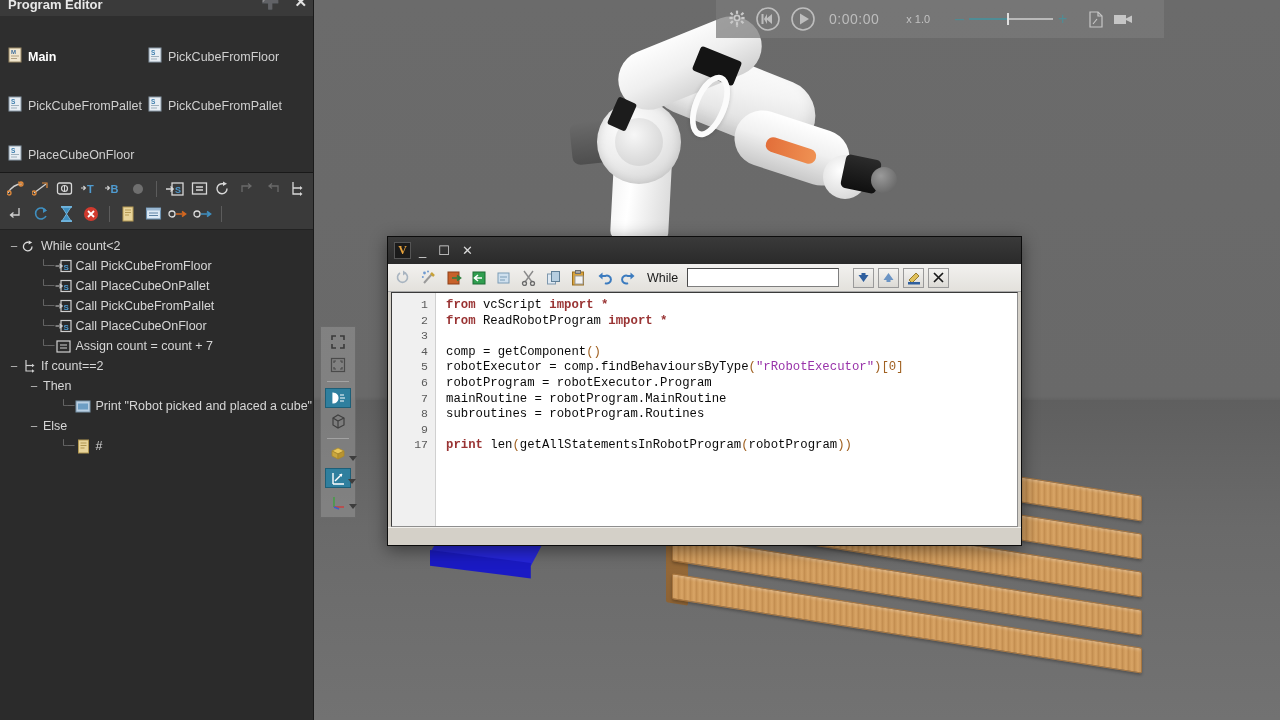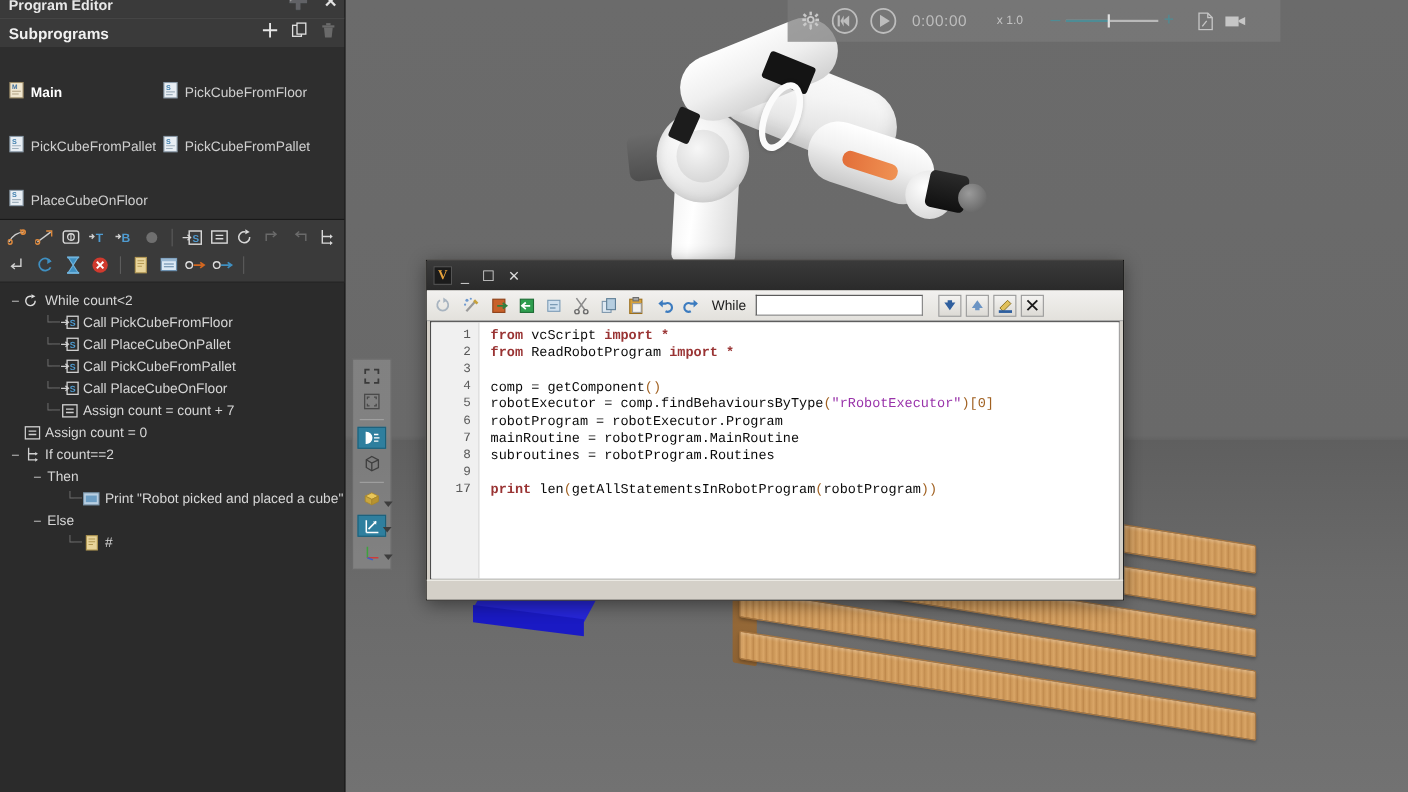--- a/index.html
+++ b/index.html
@@ -422,45 +422,20 @@
   <div class="pe">
 
     <div class="pe-title">
       <span class="pe-title-text">Program Editor</span>
       <span class="pe-title-btns">
         <span class="pe-pin">➕</span>
         <span class="pe-close">✕</span>
       </span>
     </div>
 
-    <div class="sp-head">
-      <span class="sp-head-title">Subprograms</span>
-      <span class="sp-head-icons">
-        <span>
-          <svg width="15" height="15" viewBox="0 0 15 15">
-              <g stroke="#e6e6e6" stroke-width="1.7">
-                <path d="M7.5 1 V14 M1 7.5 H14"></path>
-              </g>
-            </svg>
-        </span>
-        <span>
-          <svg width="15" height="15" viewBox="0 0 15 15">
-            <rect x="1" y="3" width="8" height="10" fill="none" stroke="#e0e0e0" stroke-width="1.2"></rect>
-            <rect x="5" y="1" width="8" height="10" fill="#3a3a3a" stroke="#e0e0e0" stroke-width="1.2"></rect>
-          </svg>
-        </span>
-        <span>
-          <svg width="13" height="15" viewBox="0 0 13 15">
-            <rect x="1" y="3" width="11" height="2" fill="#6a6a6a"></rect>
-            <path d="M2.5 5 H10.5 L9.5 14 H3.5 Z" fill="#6a6a6a"></path>
-            <rect x="4.5" y="1" width="4" height="2" fill="#6a6a6a"></rect>
-          </svg>
-        </span>
-      </span>
-    </div>
 
     <div class="sp-list" id="subprogram-list" style="display: grid; grid-template-columns: 140px 1fr;">
         <div class="sp-item main">
           <span><svg width="14" height="16" viewBox="0 0 14 16">
               <rect x="1" y="1" width="12" height="14" fill="#f0e6cf" stroke="#9b8a66" stroke-width="1"></rect>
               <text x="3" y="7" font-size="6" fill="#3f6f9e" font-family="Liberation Sans, sans-serif">M</text>
               <path d="M3 9 H11 M3 11.5 H9" stroke="#b0a183" stroke-width="1"></path>
             </svg></span>
           <span>Main</span>
         </div>
@@ -694,30 +669,20 @@
         <div class="tr" style="padding-left: 20px;">
           <span class="tr-exp"></span>
           <span class="tr-line" style="color: rgb(110, 110, 110);">└─</span>
           <span class="tr-ico">
             <svg width="15" height="13" viewBox="0 0 15 13">
               <rect x="1" y="1" width="13" height="11" fill="none" stroke="#cfcfcf" stroke-width="1.2"></rect>
               <path d="M4 5 H11 M4 8 H11" stroke="#cfcfcf" stroke-width="1.2"></path>
             </svg>
           </span>
           <span class="tr-lbl">Assign count = count + 7</span>
-        </div>
-        <div class="tr" style="padding-left: 0px;">
-          <span class="tr-exp"></span>
-          <span class="tr-ico">
-            <svg width="15" height="13" viewBox="0 0 15 13">
-              <rect x="1" y="1" width="13" height="11" fill="none" stroke="#cfcfcf" stroke-width="1.2"></rect>
-              <path d="M4 5 H11 M4 8 H11" stroke="#cfcfcf" stroke-width="1.2"></path>
-            </svg>
-          </span>
-          <span class="tr-lbl">Assign count = 0</span>
         </div>
         <div class="tr" style="padding-left: 0px;">
           <span class="tr-exp">−</span>
           <span class="tr-ico">
             <svg width="15" height="14" viewBox="0 0 15 14">
               <path d="M4 1 V12 H11" fill="none" stroke="#cfcfcf" stroke-width="1.2"></path>
               <path d="M4 6.5 H11" fill="none" stroke="#cfcfcf" stroke-width="1.2"></path>
               <path d="M10 4.8 L12.5 6.5 L10 8.2" fill="#cfcfcf"></path>
               <path d="M10 10.3 L12.5 12 L10 13.7" fill="#cfcfcf"></path>
             </svg>

